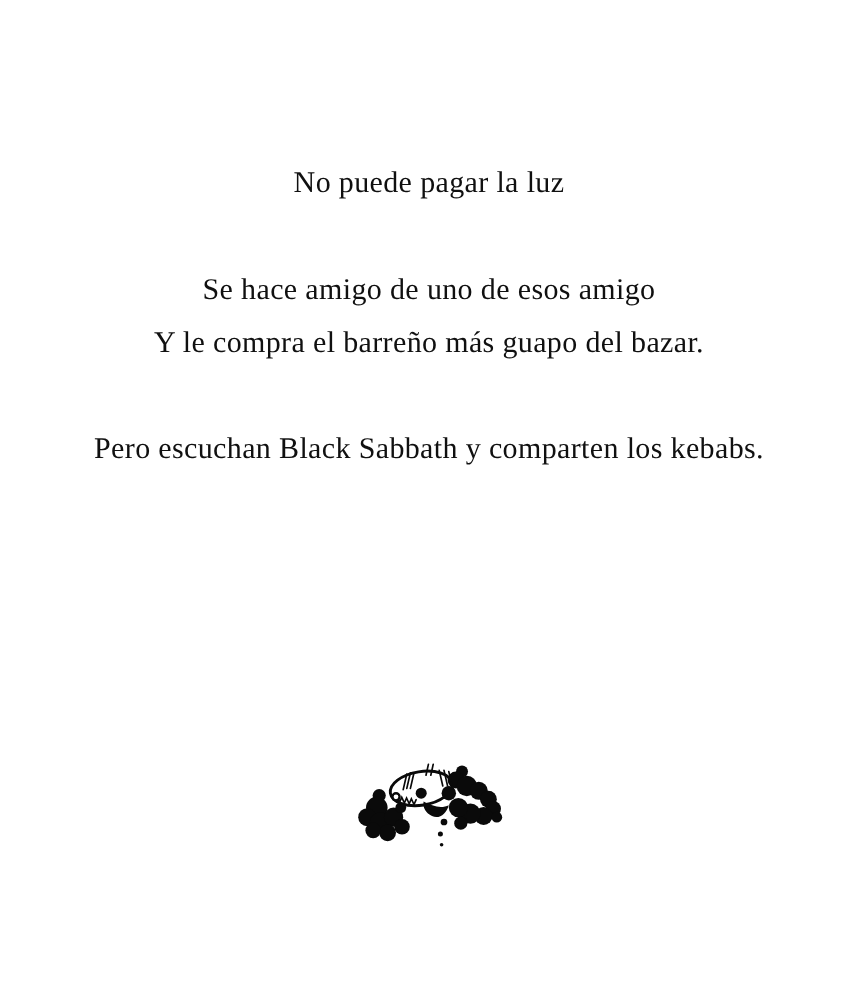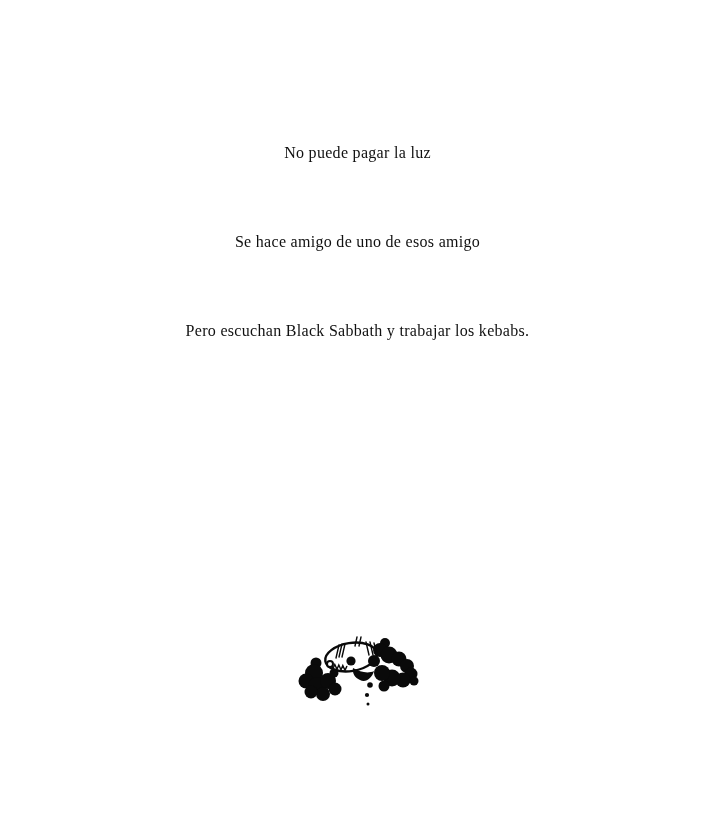--- a/index.html
+++ b/index.html
@@ -15,21 +15,21 @@
     overflow: hidden;
     font-family: "Liberation Serif", serif;
   }
   .poem {
     position: absolute;
     top: 131px;
     left: 0;
     width: 715px;
     text-align: center;
     color: #101010;
-    font-size: 16px;
+    font-size: 25px;
     line-height: 44px;
     letter-spacing: 0.3px;
   }
   .stanza {
     margin: 0 0 45px 0;
     padding: 0;
   }
   .poem-line {
     display: block;
     white-space: nowrap;
@@ -46,23 +46,24 @@
 <body>
 
 <main class="page">
 
   <section class="poem">
     <p class="stanza">
       <span class="poem-line">No puede pagar la luz</span>
     </p>
     <p class="stanza">
       <span class="poem-line">Se hace amigo de uno de esos amigo</span>
+      <span class="poem-line">Y le compra el barreño más guapo del bazar.</span>
     </p>
     <p class="stanza">
-      <span class="poem-line">Pero escuchan Black Sabbath y trabajar los kebabs.</span>
+      <span class="poem-line">Pero escuchan Black Sabbath y comparten los kebabs.</span>
     </p>
   </section>
 
   <svg class="doodle" viewBox="0 0 135 80" xmlns="http://www.w3.org/2000/svg">
 
     <g fill="#ffffff" stroke-width="2.4" stroke="#0a0a0a">
       <ellipse cx="61" cy="29" rx="26" ry="14" transform="rotate(-9 61 29)"></ellipse>
     </g>
 
     <g fill="#0a0a0a">

